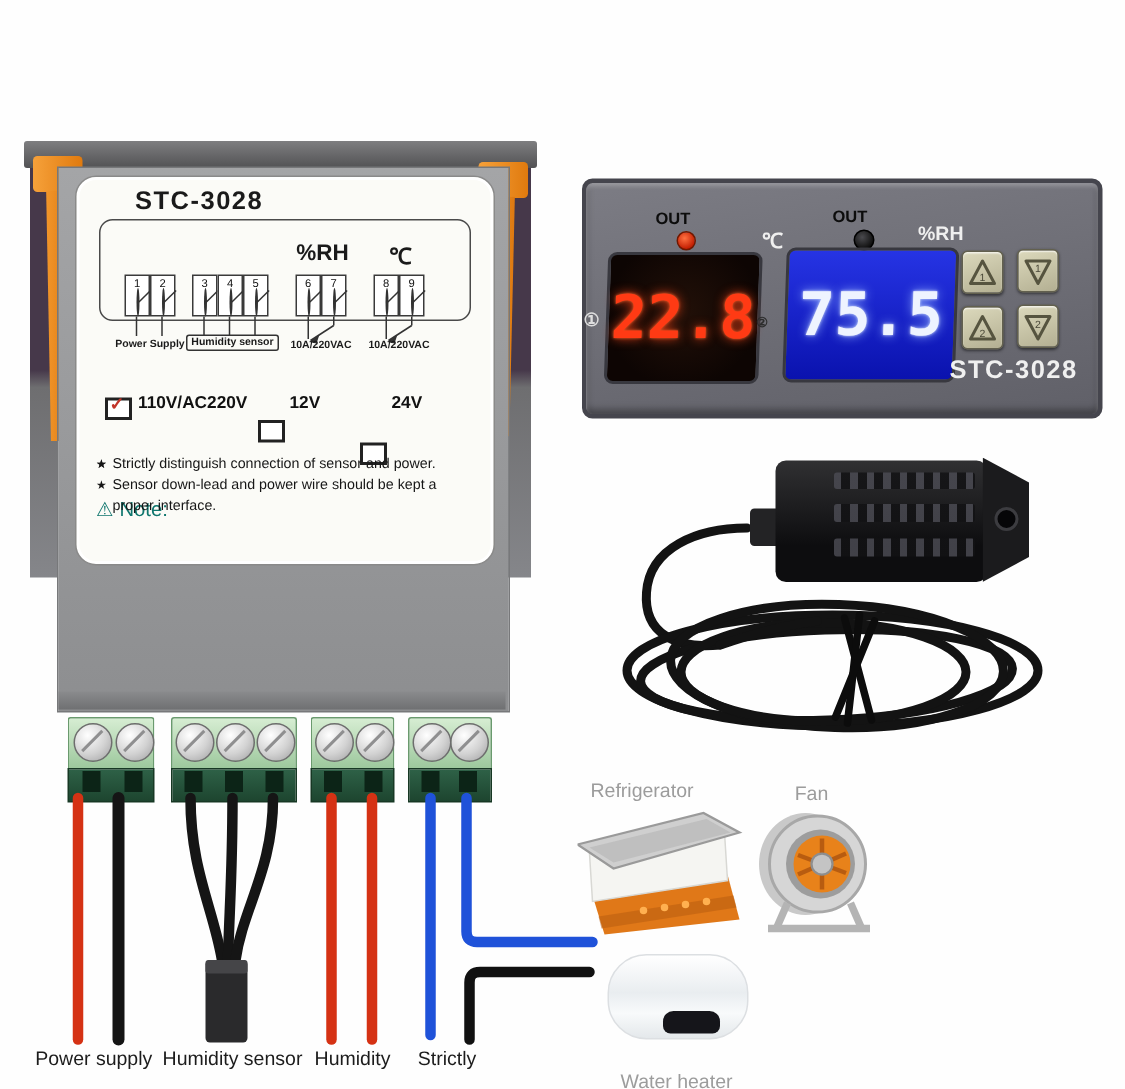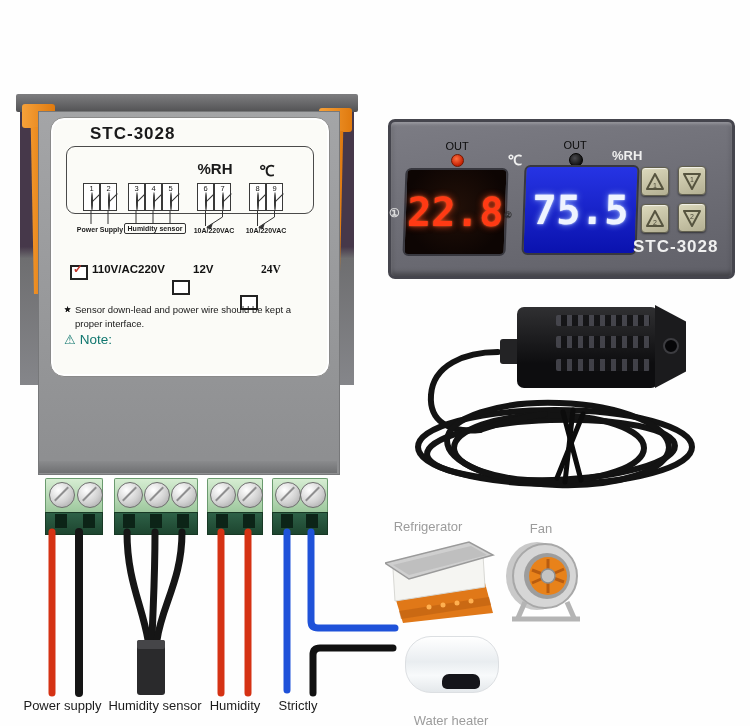--- a/index.html
+++ b/index.html
@@ -31,21 +31,21 @@
   .cb .mark{position:absolute;left:1px;top:-5px;font-size:12px;font-weight:700;color:#c2342a;}
   .volt-label{font-size:11.5px;font-weight:700;color:#111;}
   .note-hdr{font-size:13.5px;color:#0f766e;margin-top:47px;}
   .warn{font-size:13px;margin-right:4px;}
   .note-line{position:relative;padding-left:11px;font-size:9.5px;line-height:14px;color:#161616;}
   .note-line .star{position:absolute;left:0;top:0;font-size:8px;}
 
   
   .panel{background:linear-gradient(170deg,#7c7c84,#606068);border:3px solid #45454d;border-radius:7px;
          box-shadow:inset 0 2px 3px rgba(255,255,255,.25), inset 0 -3px 5px rgba(0,0,0,.35);}
-  .out-label{font-size:11px;font-weight:400;color:#0c0c0c;text-align:center;width:40px;}
+  .out-label{font-size:11px;font-weight:700;color:#0c0c0c;text-align:left;width:40px;}
   .led{border-radius:50%;}
   .unit-front{color:#efefef;font-weight:700;}
   .display{border-radius:6px;border:2px solid #38383f;display:flex;align-items:center;justify-content:center;
            font-family:"DejaVu Sans Mono",monospace;font-weight:700;transform:skewX(-2deg);}
   .disp-red{background:radial-gradient(circle at 50% 45%,#221008,#0d0503 75%);color:#ff3a14;
             text-shadow:0 0 7px rgba(255,70,25,.85),0 0 2px rgba(255,120,60,.9);}
   .disp-blue{background:linear-gradient(180deg,#2634e4,#0a12ae);color:#eef3ff;
              text-shadow:0 0 7px rgba(150,180,255,.9),0 0 2px #fff;}
   .btn{width:26px;height:27px;border-radius:4px;border:1px solid #62604e;
        background:linear-gradient(160deg,#dcd9bc,#b3af92);
@@ -138,28 +138,28 @@
   <div class="abs grp-label" style="left:186px;top:227px;width:56px;">10A/220VAC</div>
   <div class="abs grp-label" style="left:238px;top:227px;width:56px;">10A/220VAC</div>
 
   <div class="abs cb" style="left:70px;top:265px;">
     <span class="mark">✓</span>
   </div>
   <div class="abs volt-label" style="left:92px;top:263px;">110V/AC220V</div>
   <div class="abs cb" style="left:172px;top:265px;"></div>
   <div class="abs volt-label" style="left:193px;top:263px;">12V</div>
   <div class="abs cb" style="left:240px;top:265px;"></div>
-  <div class="abs volt-label" style="left:261px;top:263px;font-family:Liberation Serif, serif;">24V</div>
+  <div class="abs volt-label" style="left:261px;top:263px;">24V</div>
 
   <div class="abs note-hdr" style="left:64px;top:285px;">
     <span class="warn">⚠</span><span>Note:</span>
   </div>
   <div class="abs" style="left:64px;top:303px;width:252px;">
     <div class="note-line"><span class="star">★</span></div>
-    <div class="note-line"><span class="star">★</span></div>
+    <div class="note-line"><span class="star">★</span><span>Strictly distinguish connection of sensor and power.</span></div>
     <div class="note-line" style="width:238px;"><span class="star">★</span><span>Sensor down-lead and power wire should be kept a proper interface.</span></div>
   </div>
 
   <div class="abs panel" style="left:388px;top:119px;width:341px;height:154px;"></div>
 
   <div class="abs out-label" style="left:437px;top:140px;">OUT</div>
   <div class="abs out-label" style="left:555px;top:139px;">OUT</div>
   <div class="abs led" style="left:451px;top:154px;width:11px;height:11px;background:radial-gradient(circle at 40% 35%,#ff7040,#c42104 70%);border:1px solid #701800;"></div>
   <div class="abs led" style="left:569px;top:153px;width:12px;height:12px;background:radial-gradient(circle at 40% 35%,#4a4a4e,#111 70%);border:1px solid #000;"></div>
 

